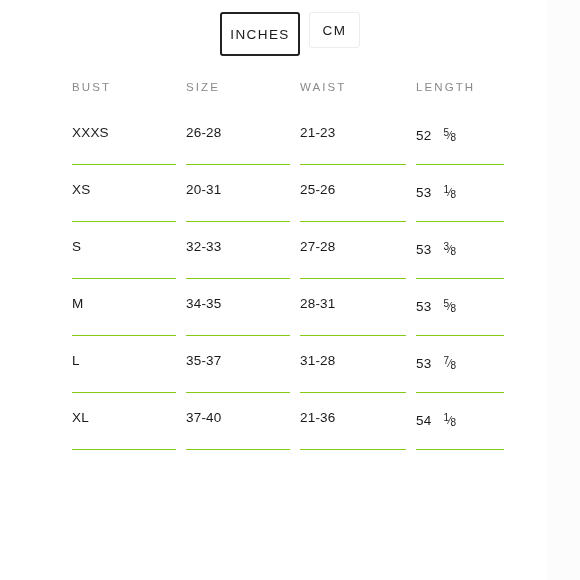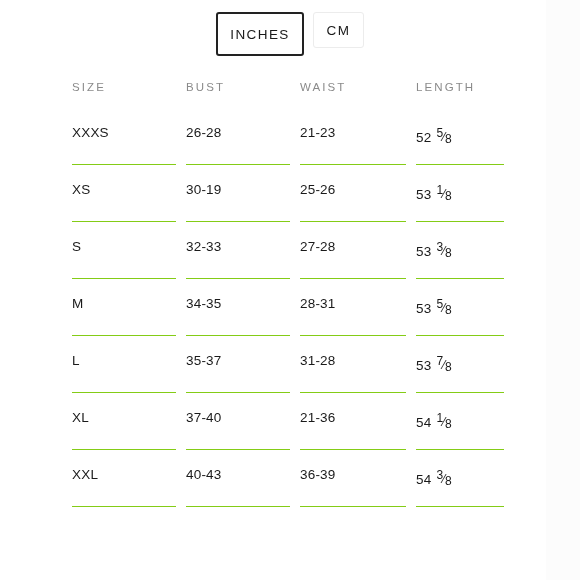--- a/index.html
+++ b/index.html
@@ -54,21 +54,21 @@
     background: #ffffff;
     border-radius: 3px;
     font-size: 13.5px;
     letter-spacing: 1.4px;
     color: #1a1a1a;
     cursor: pointer;
     user-select: none;
     padding: 0;
   }
   .unit-btn.active {
-    width: 88px;
+    width: 80px;
     height: 44px;
     border: 2px solid #222222;
   }
   .unit-btn.inactive {
     width: 51px;
     height: 36px;
     border: 1px solid #ececec;
   }
 
   
@@ -112,45 +112,45 @@
   .row.body .cell > .cell-inner {
     display: block;
     height: 46px;
     line-height: 30px;
     border-bottom: 1px solid #84cc16;
     padding-right: 10px;
   }
 
   
   .frac {
-    font-size: 12px;
+    font-size: 10px;
     letter-spacing: 0;
-    margin-left: 1px;
+    margin-left: 8px;
   }
   .frac .num { vertical-align: 0.42em; }
   .frac .den { vertical-align: -0.08em; }
   .frac .sol { vertical-align: 0.1em; }
 </style>
 </head>
 <body>
 
 <div class="page">
 
   <div class="edge-band"></div>
 
   <div class="unit-toggle">
     <div class="unit-btn active">INCHES</div>
     <div class="unit-btn inactive">CM</div>
   </div>
 
   <div class="table">
 
     <div class="row header">
+      <div class="cell c-bust">BUST</div>
       <div class="cell c-size">SIZE</div>
-      <div class="cell c-bust">BUST</div>
       <div class="cell c-waist">WAIST</div>
       <div class="cell c-length">LENGTH</div>
     </div>
 
     <div id="table-body">
         <div class="row body">
           <div class="cell c-size">
             <span class="cell-inner">XXXS</span>
           </div>
           <div class="cell c-bust">
@@ -161,21 +161,21 @@
           </div>
           <div class="cell c-length">
             <span class="cell-inner"><span>52</span> <span class="frac"><span class="num">5</span><span class="sol">⁄</span><span class="den">8</span></span></span>
           </div>
         </div>
         <div class="row body">
           <div class="cell c-size">
             <span class="cell-inner">XS</span>
           </div>
           <div class="cell c-bust">
-            <span class="cell-inner">30-19</span>
+            <span class="cell-inner">20-31</span>
           </div>
           <div class="cell c-waist">
             <span class="cell-inner">25-26</span>
           </div>
           <div class="cell c-length">
             <span class="cell-inner"><span>53</span> <span class="frac"><span class="num">1</span><span class="sol">⁄</span><span class="den">8</span></span></span>
           </div>
         </div>
         <div class="row body">
           <div class="cell c-size">
@@ -224,32 +224,18 @@
             <span class="cell-inner">XL</span>
           </div>
           <div class="cell c-bust">
             <span class="cell-inner">37-40</span>
           </div>
           <div class="cell c-waist">
             <span class="cell-inner">21-36</span>
           </div>
           <div class="cell c-length">
             <span class="cell-inner"><span>54</span> <span class="frac"><span class="num">1</span><span class="sol">⁄</span><span class="den">8</span></span></span>
-          </div>
-        </div>
-        <div class="row body">
-          <div class="cell c-size">
-            <span class="cell-inner">XXL</span>
-          </div>
-          <div class="cell c-bust">
-            <span class="cell-inner">40-43</span>
-          </div>
-          <div class="cell c-waist">
-            <span class="cell-inner">36-39</span>
-          </div>
-          <div class="cell c-length">
-            <span class="cell-inner"><span>54</span> <span class="frac"><span class="num">3</span><span class="sol">⁄</span><span class="den">8</span></span></span>
           </div>
         </div>
       </div>
 
   </div>
 </div>
 
 </body></html>

